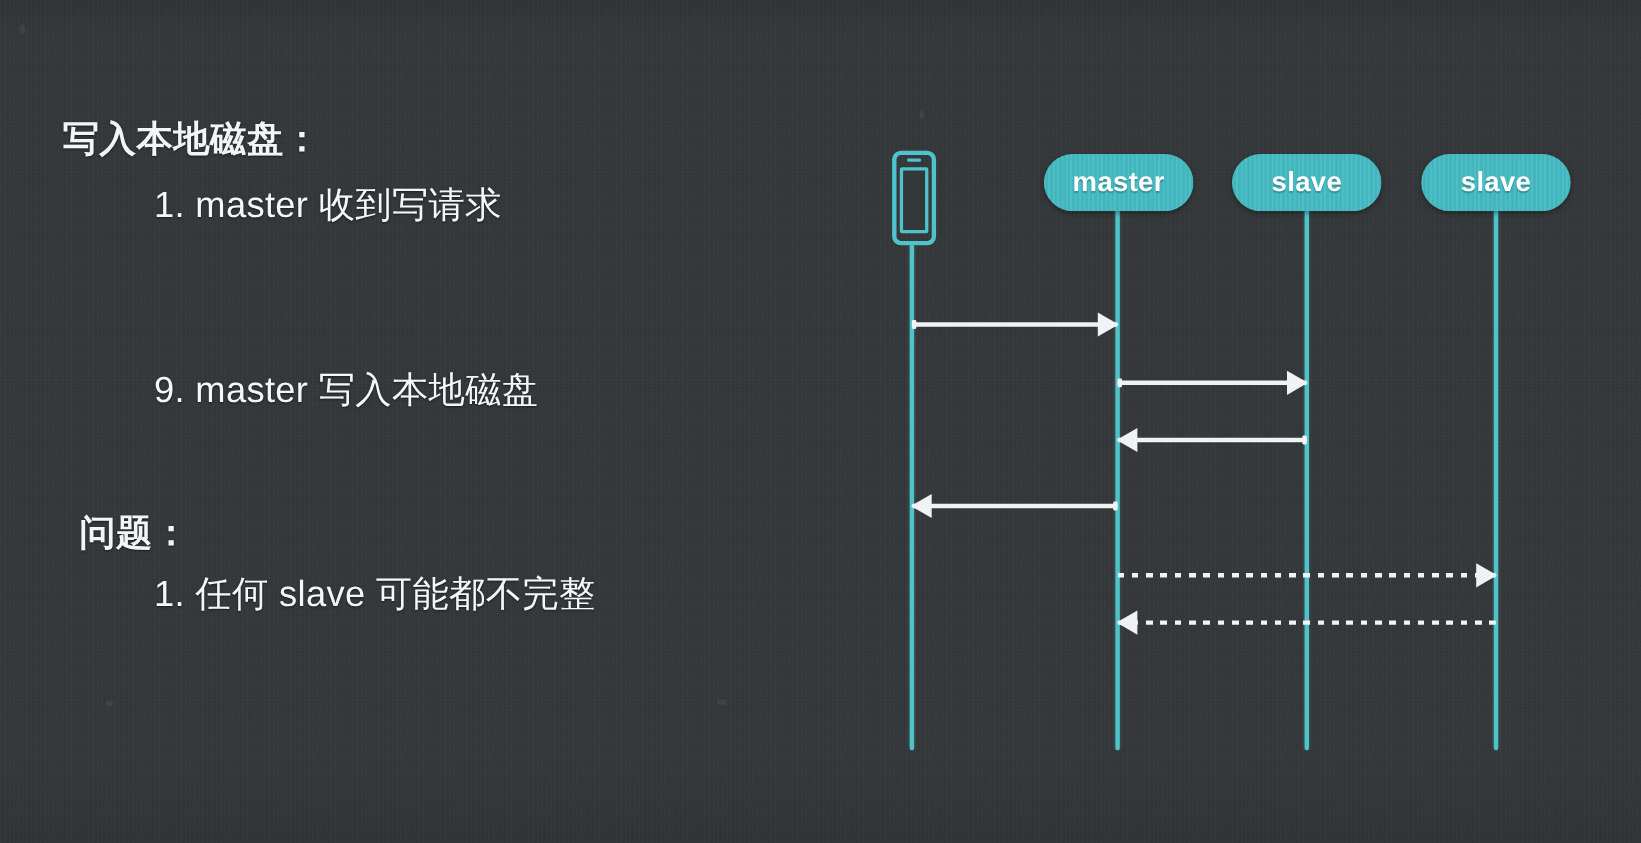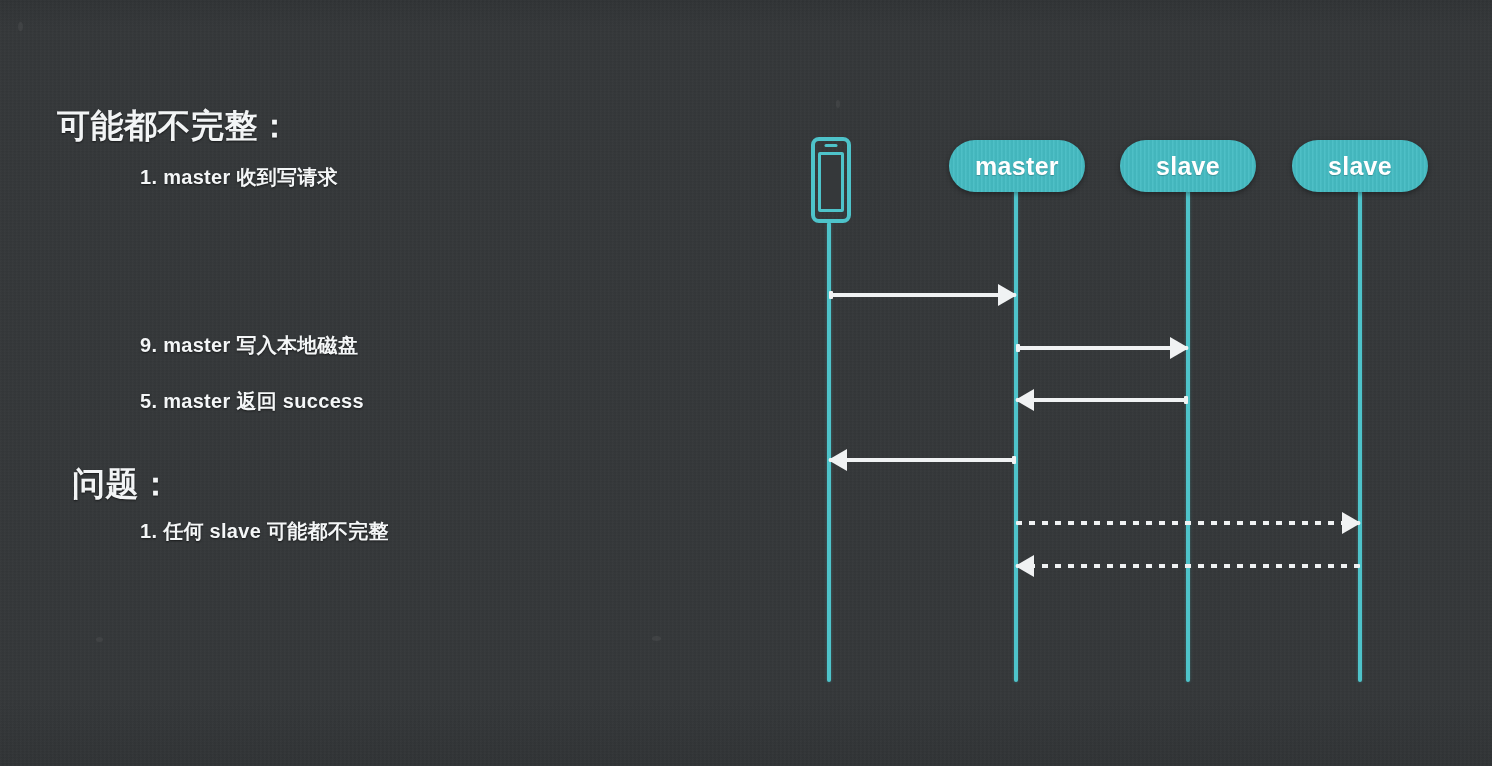--- a/index.html
+++ b/index.html
@@ -49,22 +49,22 @@
     font-weight: bold;
     font-size: 33px;
     letter-spacing: 0.5px;
     white-space: nowrap;
     text-shadow: 0 1px 2px rgba(0,0,0,0.55);
   }
 
   .bullet {
     position: absolute;
     color: #f4f6f7;
-    font-weight: bold;
-    font-size: 20px;
+    font-weight: normal;
+    font-size: 33px;
     letter-spacing: 0.3px;
     white-space: nowrap;
     text-shadow: 0 1px 2px rgba(0,0,0,0.55);
   }
 
   .b1 { top: 164px; }
   .b2 { top: 220px; }
   .b3 { top: 276px; }
   .b4 { top: 332px; }
   .b5 { top: 388px; }
@@ -206,29 +206,28 @@
 
 <div id="slide">
 
   <div class="speck" style="left:18px; top:22px; width:5px; height:9px;"></div>
   <div class="speck" style="left:836px; top:100px; width:4px; height:8px;"></div>
   <div class="speck" style="left:652px; top:636px; width:9px; height:5px;"></div>
   <div class="speck" style="left:96px; top:637px; width:7px; height:5px;"></div>
 
   <div class="text-pane">
 
-    <div class="heading head-a">可能都不完整：</div>
+    <div class="heading head-a">写入本地磁盘：</div>
 
     <div class="bullet bullet-indent b1">1. master 收到写请求</div>
 
 
 
     <div class="bullet bullet-indent b4">9. master 写入本地磁盘</div>
 
-    <div class="bullet bullet-indent b5">5. master 返回 success</div>
 
     <div class="heading head-b">问题：</div>
 
     <div class="bullet bullet-indent q1">1. 任何 slave 可能都不完整</div>
   </div>
 
   <div class="diagram">
 
     <div class="lifeline" style="left:827px; top:222px; height:460px;"></div>
     <div class="lifeline" style="left:1014px; top:188px; height:494px;"></div>

